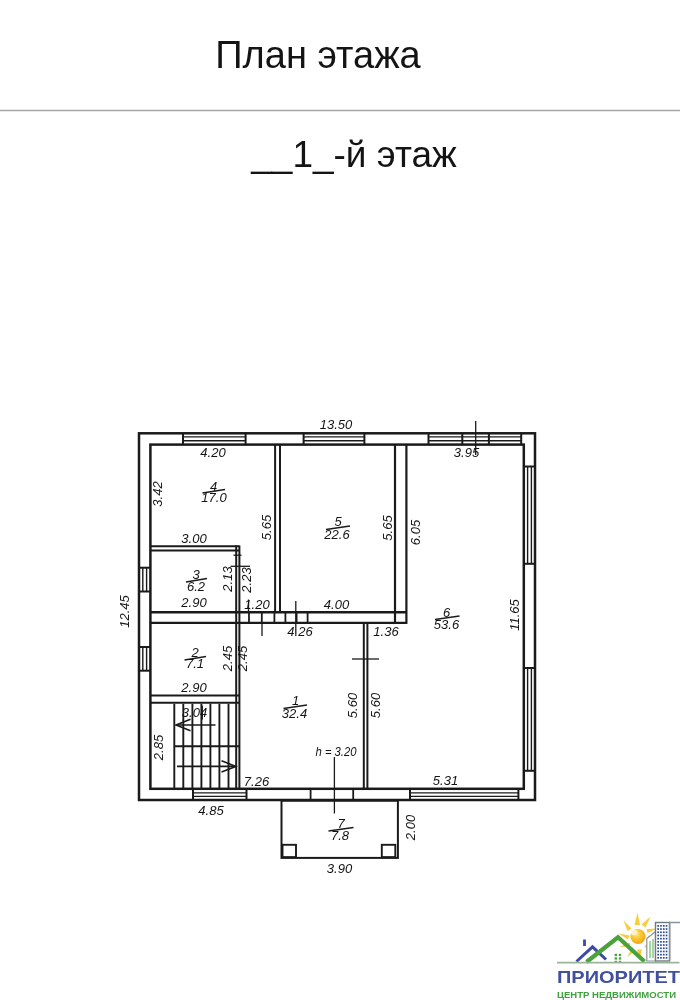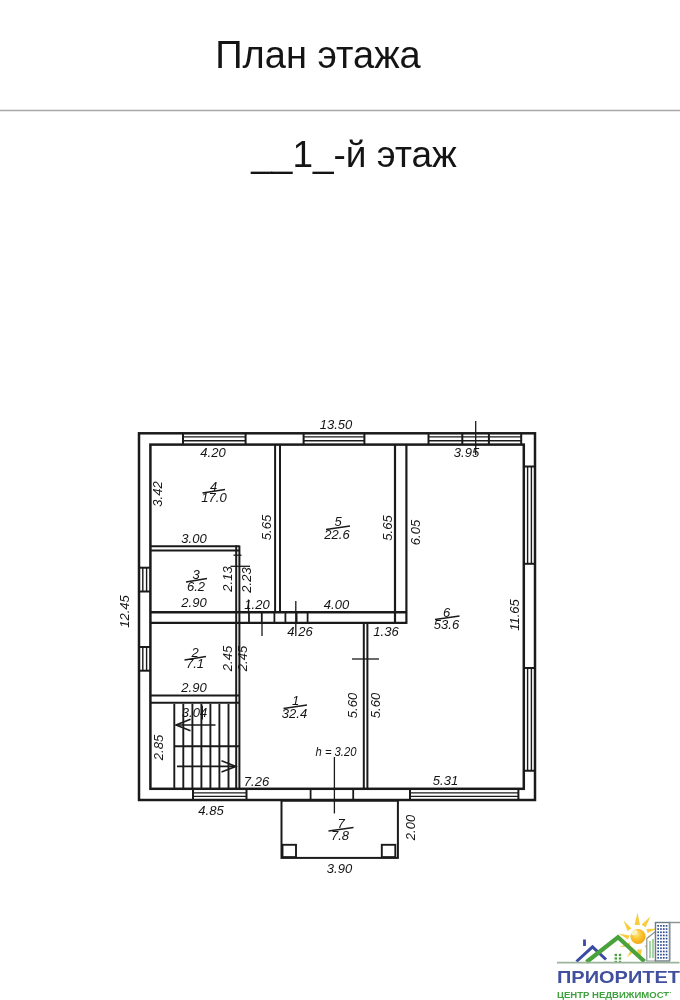--- a/index.html
+++ b/index.html
@@ -1,17 +1,17 @@
 <!DOCTYPE html>
 <html><head>
 <meta charset="utf-8">
 <style>
   html,body{margin:0;padding:0;background:#ffffff;}
   .page{position:relative;width:680px;height:1000px;background:#fff;overflow:hidden;
-        font-family:"Liberation Sans", sans-serif;border-radius:28px;}
+        font-family:"Liberation Sans", sans-serif;}
   svg{position:absolute;left:0;top:0;}
   text{fill:#141414;}
   .dim{font-family:"Liberation Sans", sans-serif;font-style:italic;font-size:13px;}
   .hdr{font-family:"Liberation Sans", sans-serif;}
 </style>
 </head>
 <body>
 <div class="page">
 <svg width="680" height="1000" viewBox="0 0 680 1000">
 

